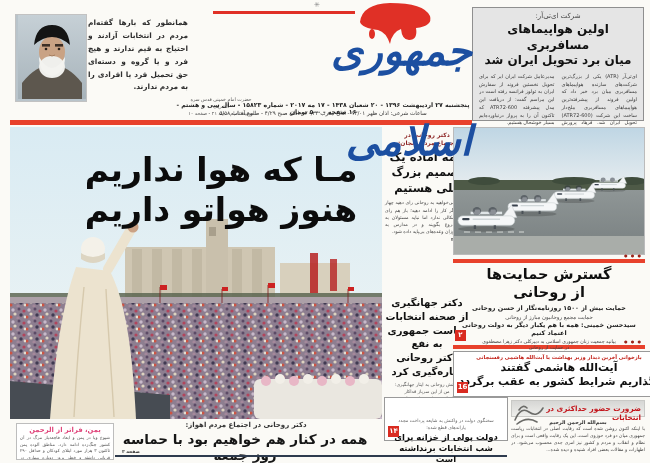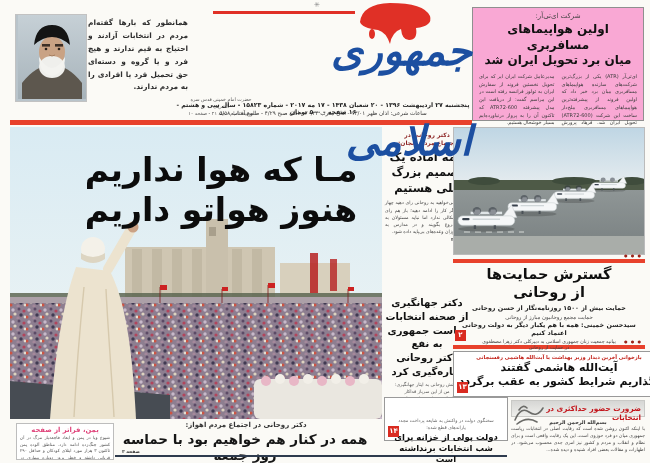--- a/index.html
+++ b/index.html
@@ -15,21 +15,21 @@
   .kh-photo{left:15px;top:14px;width:70px;height:86px;border:1px solid #c2c2c2;background:#b9c4cb;}
   .imam-quote{left:88px;top:17px;width:100px;font-size:7.4px;line-height:1.74;color:#2e2e2e;font-weight:bold;}
   .imam-cap{left:186px;top:96px;width:70px;font-size:4.8px;line-height:1.5;color:#555;}
   .mast-line{left:213px;top:11px;width:142px;height:3px;background:#e03026;}
   .drip{left:352px;top:0px;width:84px;height:46px;}
   .mast-title{left:208px;top:6px;width:264px;height:94px;line-height:90px;text-align:right;
     font-size:41px;font-weight:bold;font-style:italic;color:#1c4fa1;letter-spacing:-1px;z-index:2;}
   .dateline1{left:172px;top:101px;width:302px;font-size:6.2px;font-weight:bold;color:#222;}
   .dateline2{left:172px;top:110px;width:302px;font-size:5.6px;color:#333;}
 
-  .atr-box{left:472px;top:7px;width:172px;height:114px;border:1px solid #8f8f8f;background:#f9a8d4;
+  .atr-box{left:472px;top:7px;width:172px;height:114px;border:1px solid #8f8f8f;background:#e5e5e5;
     box-sizing:border-box;padding:4px 6px 3px;}
   .atr-kick{font-size:7px;color:#444;margin-bottom:2px;}
   .atr-head{font-size:12px;font-weight:bold;color:#111;line-height:1.3;margin-bottom:4px;}
   .atr-body{font-size:5px;color:#3a3a3a;line-height:1.55;columns:2;column-gap:7px;height:58px;overflow:hidden;}
   .atr-more{font-size:5px;font-weight:bold;color:#222;margin-top:2px;}
 
   .main-redline{left:10px;top:120px;width:462px;height:5px;background:#e8412c;}
 
   
   .main-photo{left:10px;top:127px;width:372px;height:292px;overflow:hidden;background:#dcebf2;}
@@ -309,25 +309,25 @@
     <div class="gost-i3">سیدحسن خمینی: همه با هم یکبار دیگر به دولت روحانی اعتماد کنیم</div>
     <div class="gost-i4 prel">بیانیه جمعیت زنان جمهوری اسلامی به دبیرکلی دکتر زهرا مصطفوی
 در حمایت از روحانی</div>
     <div class="badge badge-gost">۲</div>
   </div>
 
   <div class="abs hashemi ctr">
     <div class="hash-kick">بازخوانی آخرین دیدار وزیر بهداشت با آیت‌الله هاشمی رفسنجانی</div>
     <div class="hash-head prel">آیت‌الله هاشمی گفتند
 نگذاریم شرایط کشور به عقب برگردد</div>
-    <div class="badge badge-hash">۱۳</div>
+    <div class="badge badge-hash">16</div>
   </div>
 
   <div class="abs yemen-box">
-    <div class="yemen-title ctr">یمن، فراتر از صفحه</div>
+    <div class="yemen-title ctr">یمن، فراتر از الرحمن</div>
     <div class="yemen-body jst">شیوع وبا در یمن و ابعاد فاجعه‌بار مرگ در آن کشور جنگ‌زده ادامه دارد. مناطق آلوده یمن تاکنون ۳ هزار مورد ابتلای کودکان و حداقل ۲۹۰ قربانی داشته و خطر بروز دوباره بیماری در حمله‌ای تازه وجود دارد.</div>
   </div>
 
   <div class="abs ahvaz-kick ctr">دکتر روحانی در اجتماع مردم اهواز:</div>
   <div class="abs ahvaz-head ctr">همه در کنار هم خواهیم بود با حماسه روز جمعه</div>
   <div class="abs ahvaz-ref">صفحه ۳</div>
   <div class="abs bottom-line"></div>
 
   <div class="abs dolat-box ctr">
     <div class="dolat-kick">سخنگوی دولت در واکنش به شایعه پرداخت مجدد یارانه‌های قطع شده:</div>

